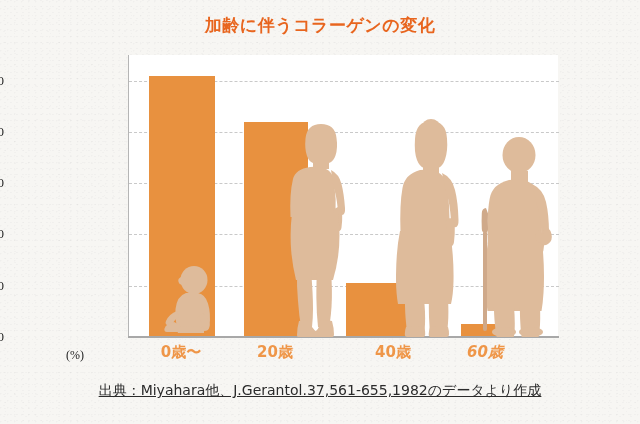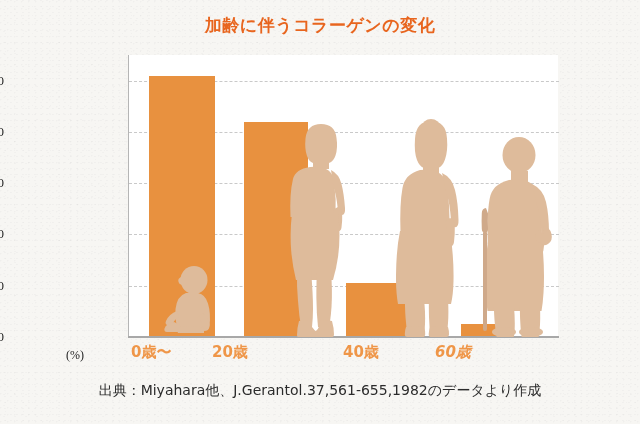--- a/index.html
+++ b/index.html
@@ -93,21 +93,21 @@
   .bar {
     position: absolute;
     bottom: 0;
     background: #e8913f;
   }
 
   
   .xlabel {
     position: absolute;
     top: 343px;
-    text-align: left;
+    text-align: center;
     font-size: 15px;
     font-weight: bold;
     color: #ef9648;
     font-family: "DejaVu Sans", "Liberation Sans", sans-serif;
     white-space: nowrap;
   }
 
   
   #figures {
     position: absolute;
@@ -122,20 +122,21 @@
   
   #source-note {
     position: absolute;
     left: 0;
     top: 382px;
     width: 640px;
     text-align: center;
     font-size: 14px;
     color: #2b2b2b;
     font-family: "DejaVu Sans", "Liberation Sans", sans-serif;
+    text-decoration: underline;
   }
 </style>
 </head>
 <body>
 
 <div id="canvas">
 
   <div id="chart-title" style="color: rgb(232, 101, 30);">加齢に伴うコラーゲンの変化</div>
 
   <div id="plot-area">
@@ -161,21 +162,21 @@
       <div class="ytick" style="top: 277.727px;">20</div>
       <div class="ytick" style="top: 226.455px;">40</div>
       <div class="ytick" style="top: 175.182px;">60</div>
       <div class="ytick" style="top: 123.909px;">80</div>
       <div class="ytick" style="top: 72.6364px;">100</div>
     </div>
   <div id="y-axis-unit">(%)</div>
 
   <div id="xlabels">
       <div class="xlabel" style="left: 131px; width: 100px; color: rgb(239, 150, 72);">0歳〜</div>
-      <div class="xlabel" style="left: 212px; width: 100px; color: rgb(239, 150, 72);">20歳</div>
+      <div class="xlabel" style="left: 225px; width: 100px; color: rgb(239, 150, 72);">20歳</div>
       <div class="xlabel" style="left: 343px; width: 100px; color: rgb(239, 150, 72);">40歳</div>
       <div class="xlabel" style="left: 435px; width: 100px; color: rgb(239, 150, 72); font-style: italic;">60歳</div>
     </div>
 
   <div id="figures">
 
     <svg style="position:absolute; left:32px; bottom:0; width:60px; height:72px;" viewBox="0 0 60 72" xmlns="http://www.w3.org/2000/svg">
       <g fill="#debb9b">
         <ellipse cx="34" cy="15" rx="13.5" ry="14"></ellipse>
         <path d="M21 12 q-3.5 1.5 -2.5 5 q1 3.2 4 2.6 z"></path>

